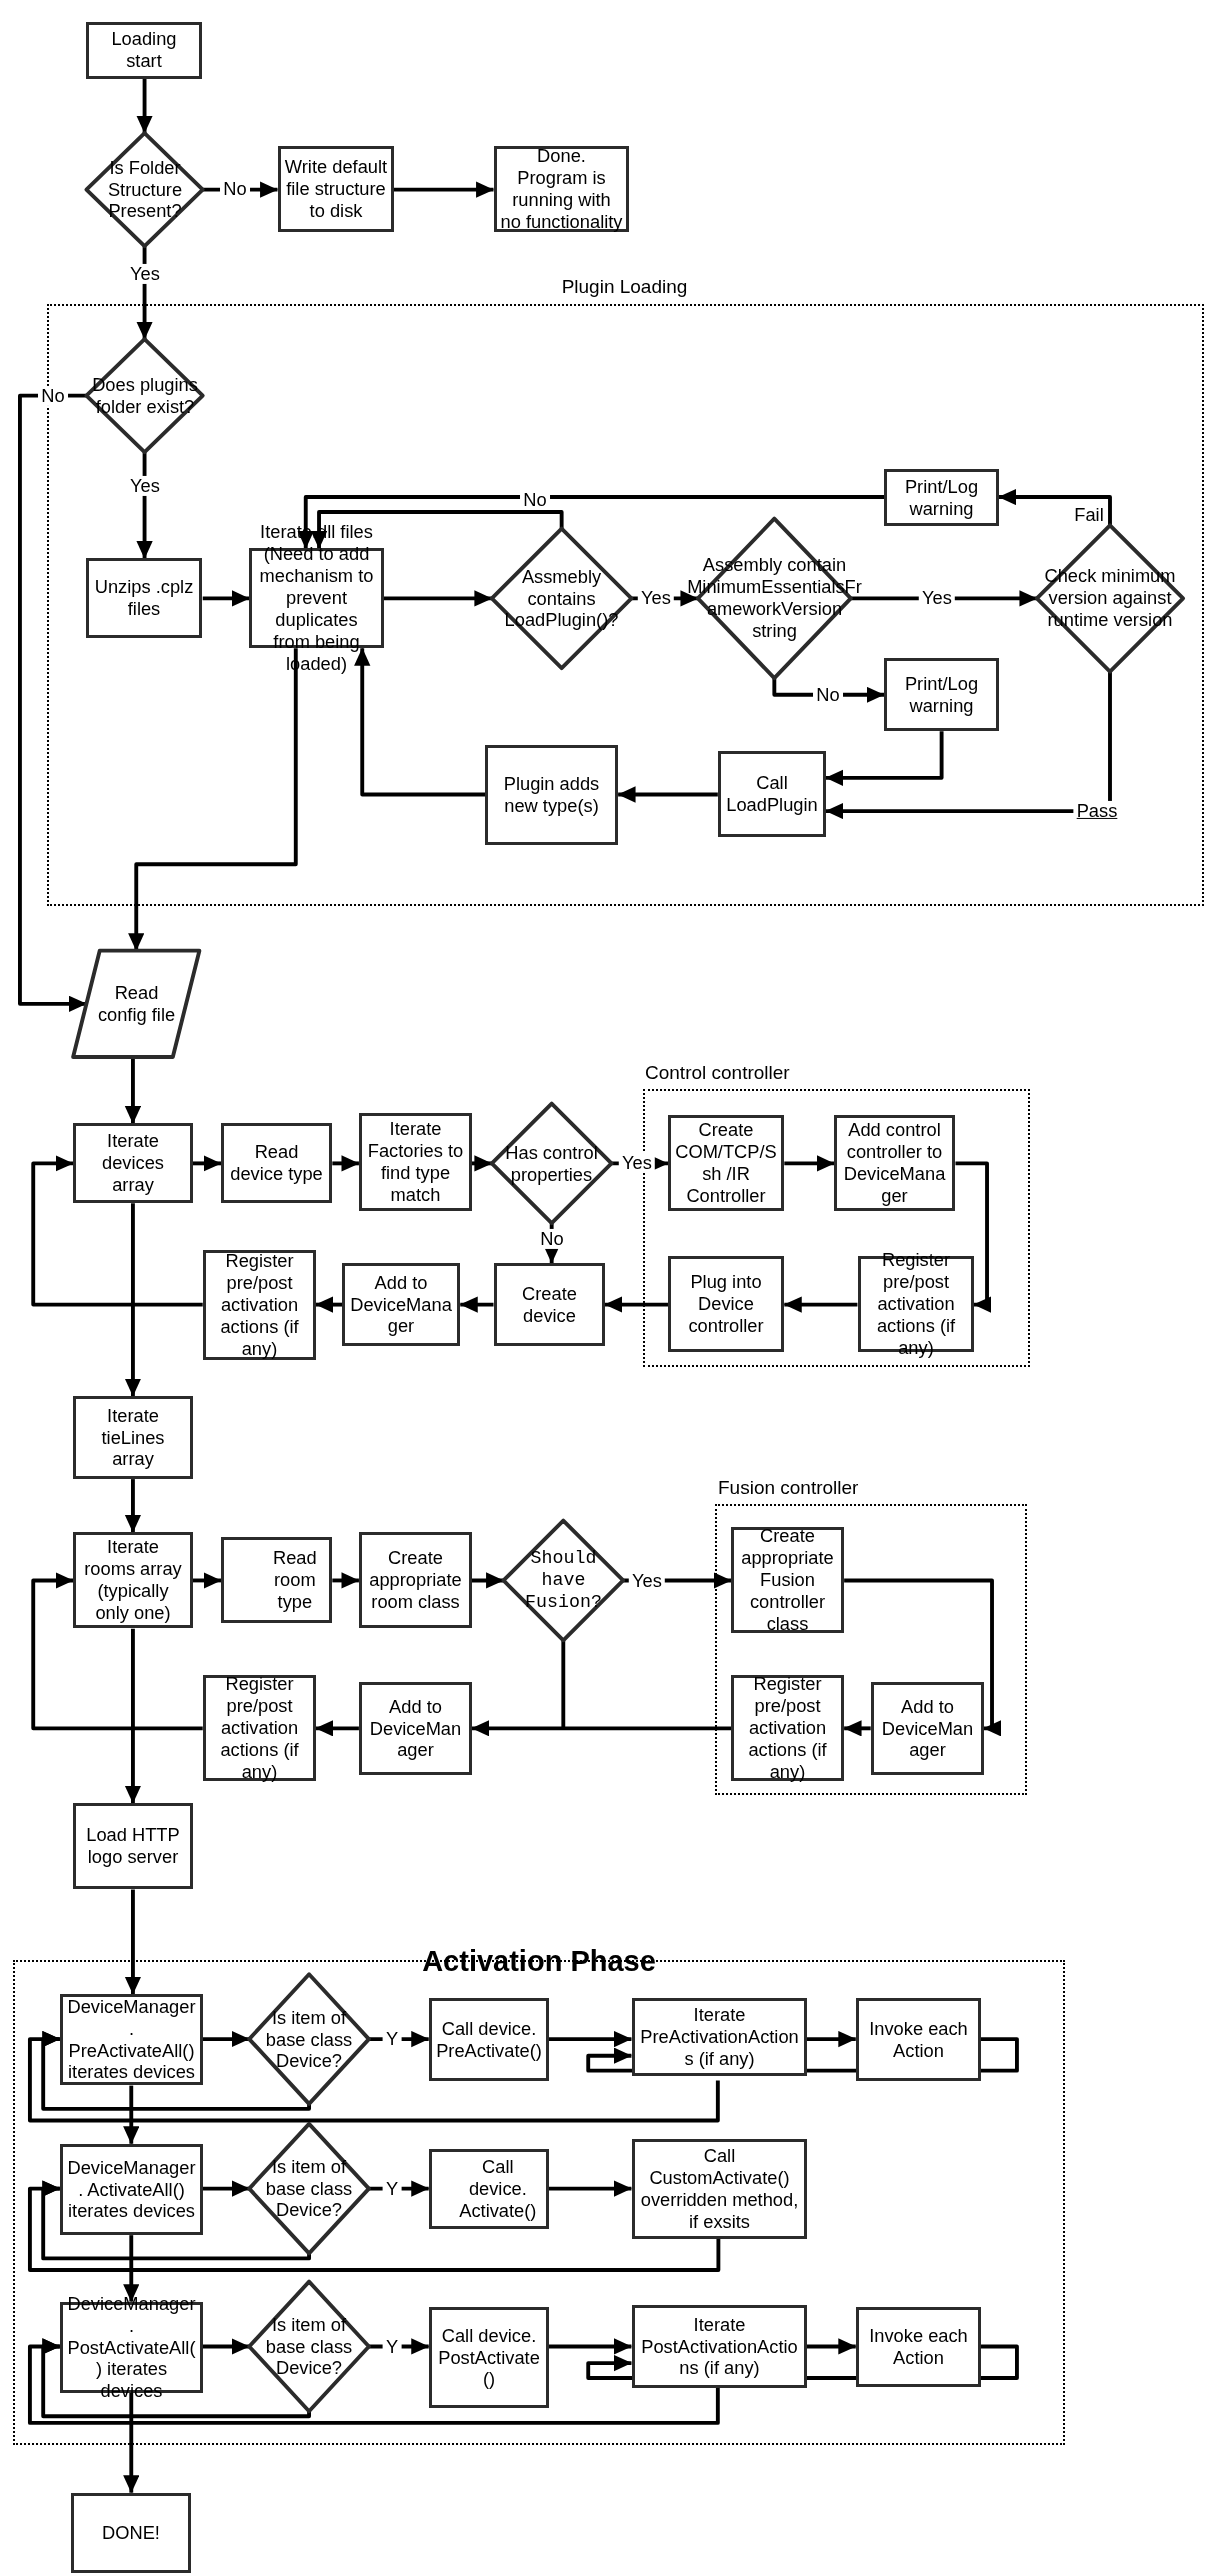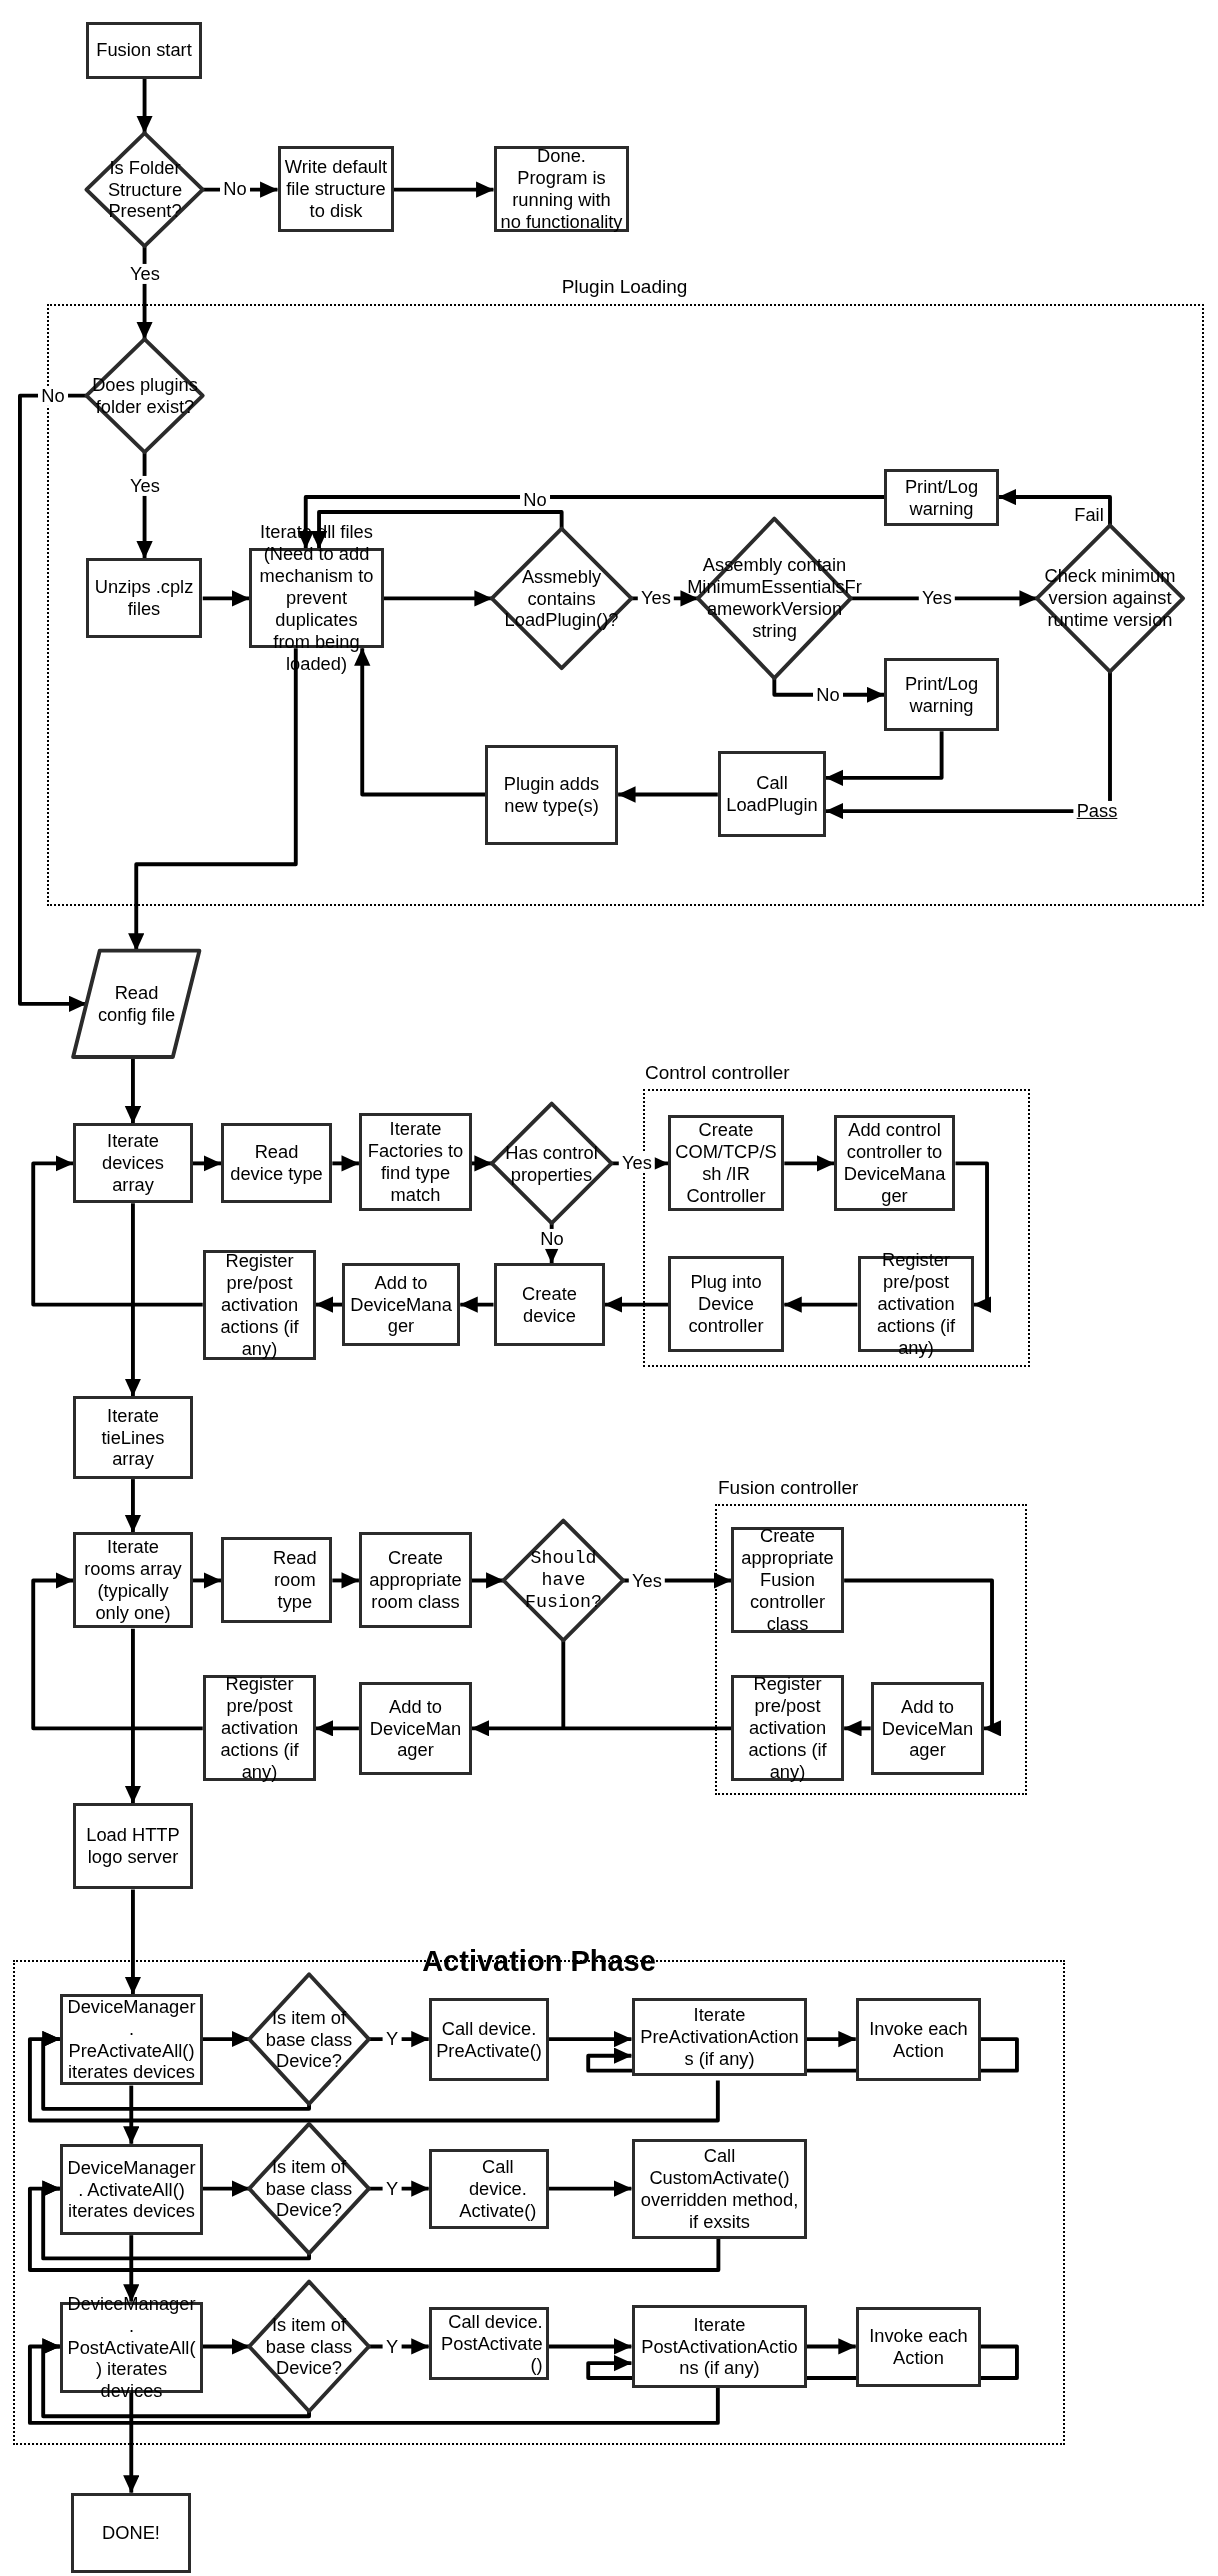--- a/index.html
+++ b/index.html
@@ -125,21 +125,21 @@
     <polygon class="shape" points="2004,948 2136,1080 2004,1212 1872,1080"></polygon>
     <polygon class="shape" points="996,1992 1104,2100 996,2208 888,2100"></polygon>
     <polygon class="shape" points="1017,2745 1125,2853 1017,2961 909,2853"></polygon>
     <polygon class="shape" points="558,3564 666,3681 558,3798 450,3681"></polygon>
     <polygon class="shape" points="558,3834 666,3951 558,4068 450,3951"></polygon>
     <polygon class="shape" points="558,4119 666,4236 558,4353 450,4236"></polygon>
 
     <path class="shape" d="M 180 1716 L 360 1716 L 312 1908 L 132 1908 Z"></path>
   </svg>
 
-  <div class="node" style="left:86px;top:21.6px;width:116px;height:57px;">Fusion start</div>
+  <div class="node" style="left:86px;top:21.6px;width:116px;height:57px;">Loading start</div>
   <div class="node" style="left:278px;top:146px;width:116px;height:86px;">Write default file structure to disk</div>
   <div class="node" style="left:494px;top:146px;width:135px;height:86px;">Done.  Program is running with no functionality</div>
   <div class="node" style="left:86px;top:558px;width:116px;height:80px;">Unzips .cplz files</div>
   <div class="node" style="left:249px;top:548px;width:135px;height:100px;">Iterate.dll files (Need to add mechanism to prevent duplicates from being loaded)</div>
   <div class="node" style="left:884px;top:469px;width:115px;height:57px;">Print/Log warning</div>
   <div class="node" style="left:884px;top:658px;width:115px;height:73px;">Print/Log warning</div>
   <div class="node" style="left:718px;top:751px;width:108px;height:86px;">Call LoadPlugin</div>
   <div class="node" style="left:485px;top:745px;width:133px;height:100px;">Plugin adds new type(s)</div>
   <div class="node" style="left:73px;top:1123px;width:120px;height:80px;">Iterate devices array</div>
   <div class="node" style="left:221px;top:1123px;width:111px;height:80px;">Read device type</div>
@@ -162,21 +162,21 @@
   <div class="node" style="left:203px;top:1675px;width:113px;height:106px;">Register pre/post activation actions (if any)</div>
   <div class="node" style="left:73px;top:1803px;width:120px;height:86px;">Load HTTP logo server</div>
   <div class="node" style="left:60px;top:1994px;width:143px;height:91px;">DeviceManager. PreActivateAll() iterates devices</div>
   <div class="node" style="left:429px;top:1998px;width:120px;height:83px;">Call device. PreActivate()</div>
   <div class="node" style="left:632px;top:1998px;width:175px;height:78px;">Iterate PreActivationActions (if any)</div>
   <div class="node" style="left:856px;top:1998px;width:125px;height:83px;">Invoke each Action</div>
   <div class="node" style="left:60px;top:2144px;width:143px;height:91px;">DeviceManager. ActivateAll() iterates devices</div>
   <div class="node" style="left:429px;top:2149px;width:120px;height:80px;padding-left:21px;">Call device. Activate()</div>
   <div class="node" style="left:632px;top:2139px;width:175px;height:100px;">Call CustomActivate() overridden method, if exsits</div>
   <div class="node" style="left:60px;top:2302px;width:143px;height:91px;">DeviceManager. PostActivateAll() iterates devices</div>
-  <div class="node" style="left:429px;top:2307px;width:120px;height:73px;text-align:right;">Call device. PostActivate()</div>
+  <div class="node" style="left:429px;top:2307px;width:120px;height:101px;">Call device. PostActivate()</div>
   <div class="node" style="left:632px;top:2305px;width:175px;height:83px;">Iterate PostActivationActions (if any)</div>
   <div class="node" style="left:856px;top:2307px;width:125px;height:80px;">Invoke each Action</div>
   <div class="node" style="left:71px;top:2493px;width:120px;height:80px;">DONE!</div>
 
   <div class="shape-label" style="left:98px;top:145px;width:94px;height:89px;">Is Folder Structure Present?</div>
   <div class="shape-label" style="left:88px;top:350px;width:114px;height:91px;">Does plugins folder exist?</div>
   <div class="shape-label" style="left:495px;top:543px;width:133px;height:111px;">Assmebly contains LoadPlugin()?</div>
   <div class="shape-label" style="left:683px;top:548px;width:183px;height:100px;">Assembly contain MinimumEssentialsFrameworkVersion string</div>
   <div class="shape-label" style="left:1041px;top:548px;width:138px;height:100px;">Check minimum version against runtime version</div>
   <div class="shape-label" style="left:95px;top:979px;width:83px;height:50px;">Read config file</div>

